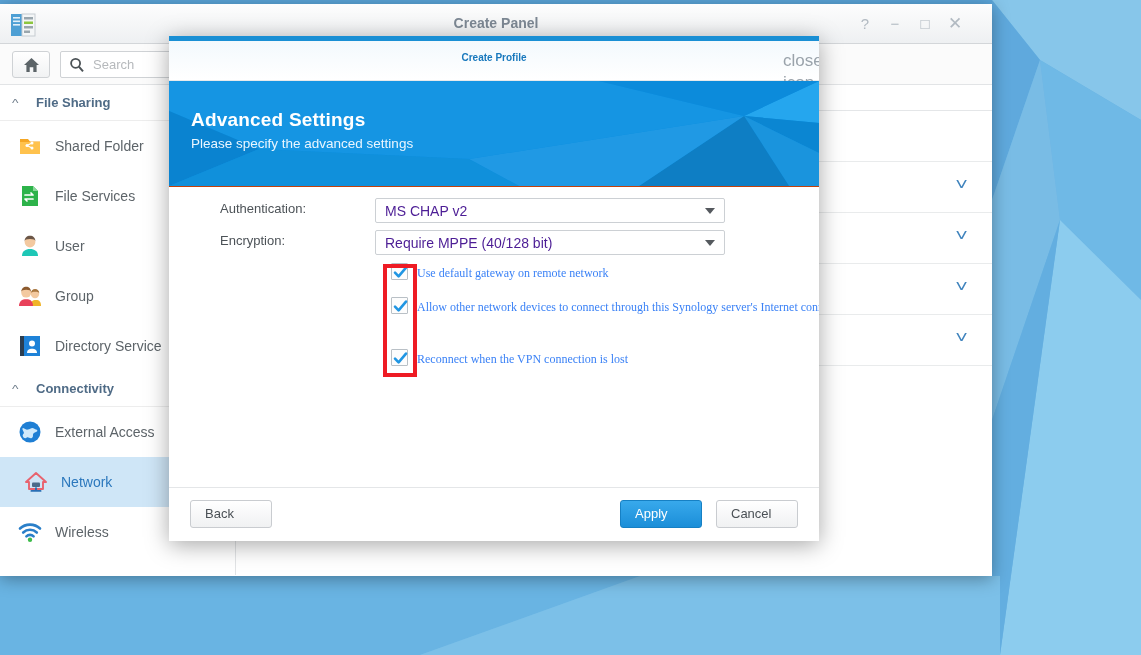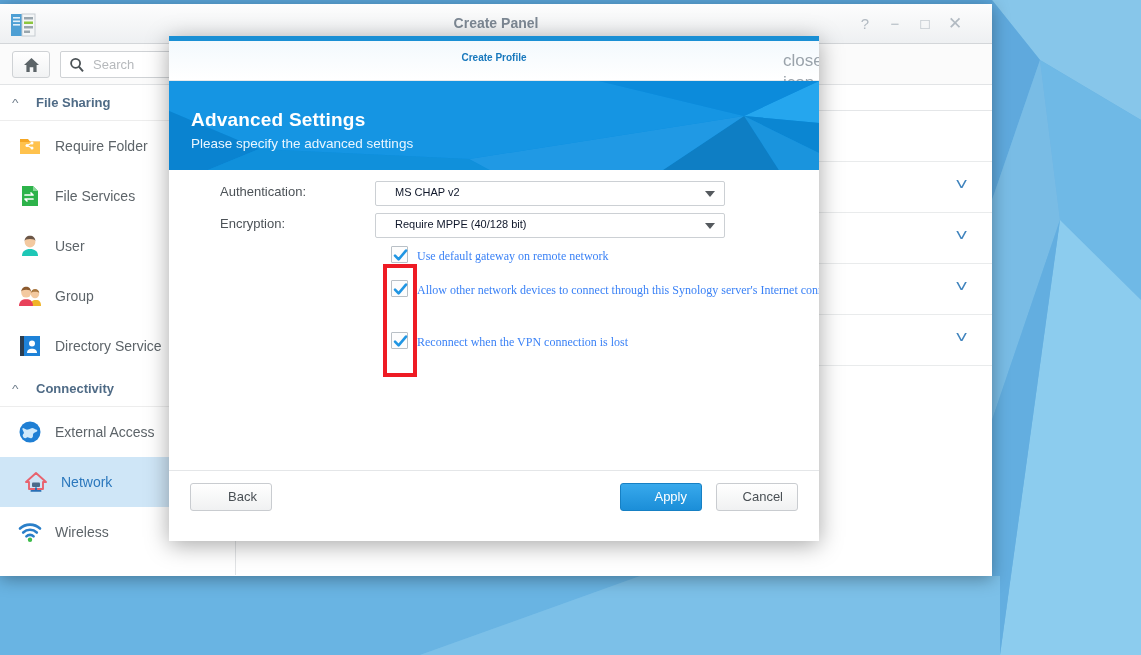--- a/index.html
+++ b/index.html
@@ -170,22 +170,22 @@
   }
   #dlg-close {
     position: absolute; right: 14px; top: 9px;
     width: 22px; height: 22px;
     color: #9aa3ab; font-size: 17px;
     text-align: center; line-height: 22px;
     cursor: pointer; user-select: none;
   }
   #dlg-banner {
     position: relative;
-    height: 89px;
-    background: #14532d;
+    height: 106px;
+    background: #c2410c;
     overflow: hidden;
   }
   #dlg-banner svg { position: absolute; inset: 0; }
   #banner-text {
     position: absolute; left: 22px; top: 28px; z-index: 2;
   }
   #banner-title {
     font-size: 19px; font-weight: bold; color: #fff;
     letter-spacing: .2px;
   }
@@ -203,22 +203,22 @@
     position: absolute; left: 51px; top: 3px;
     font-size: 13px; color: #4c5257;
   }
   .fselect {
     position: absolute; left: 206px;
     width: 350px; height: 25px;
     background: #fff;
     border: 1px solid #ccd0d4; border-radius: 2px;
   }
   .fselect .sv {
-    position: absolute; left: 19px; top: 4px;
-    font-size: 11px; color: #0f172a;
+    position: absolute; left: 9px; top: 4px;
+    font-size: 14px; color: #4c1d95;
   }
   .fselect .arrow {
     position: absolute; right: 9px; top: 9px;
     width: 0; height: 0;
     border-left: 5px solid transparent;
     border-right: 5px solid transparent;
     border-top: 6px solid #55595e;
   }
   .cbrow {
     position: absolute; left: 0; right: 0;
@@ -257,21 +257,21 @@
   .btn {
     position: absolute; top: 12px;
     height: 28px;
     min-width: 82px;
     padding: 0 14px;
     font-family: "Liberation Sans", sans-serif;
     font-size: 13px;
     border-radius: 3px;
     cursor: pointer;
     line-height: 26px;
-    text-align: right;
+    text-align: left;
   }
   .btn.plain {
     background: linear-gradient(#ffffff, #f0f1f2);
     border: 1px solid #c9ccd0;
     color: #4a5055;
   }
   .btn.primary {
     background: linear-gradient(#38a9ec, #1b8ed8);
     border: 1px solid #1680c4;
     color: #fff;
@@ -356,21 +356,21 @@
           <svg width="24" height="24" viewBox="0 0 24 24">
             <path d="M2 5h8l2 2.5h10V20H2Z" fill="#f5a623"></path>
             <path d="M2 8h20v12H2Z" fill="#ffc24d"></path>
             <circle cx="9" cy="11.5" r="1.5" fill="#fff"></circle>
             <circle cx="14" cy="14" r="1.5" fill="#fff"></circle>
             <circle cx="14" cy="9" r="1.5" fill="#fff"></circle>
             <line x1="9" y1="11.5" x2="14" y2="9" stroke="#fff" stroke-width="1.2"></line>
             <line x1="9" y1="11.5" x2="14" y2="14" stroke="#fff" stroke-width="1.2"></line>
           </svg>
         </span>
-        <span class="ilabel">Require Folder</span>
+        <span class="ilabel">Shared Folder</span>
       </div>
 
       <div class="sb-item">
         <span class="ico">
           <svg width="24" height="24" viewBox="0 0 24 24">
             <path d="M4 2h11l5 5v15H4Z" fill="#2db34a"></path>
             <path d="M15 2l5 5h-5Z" fill="#8ad79a"></path>
             <path d="M7 11h8l-2-2 M15 15H7l2 2" fill="none" stroke="#fff" stroke-width="1.7" stroke-linecap="round" stroke-linejoin="round"></path>
           </svg>
         </span>

